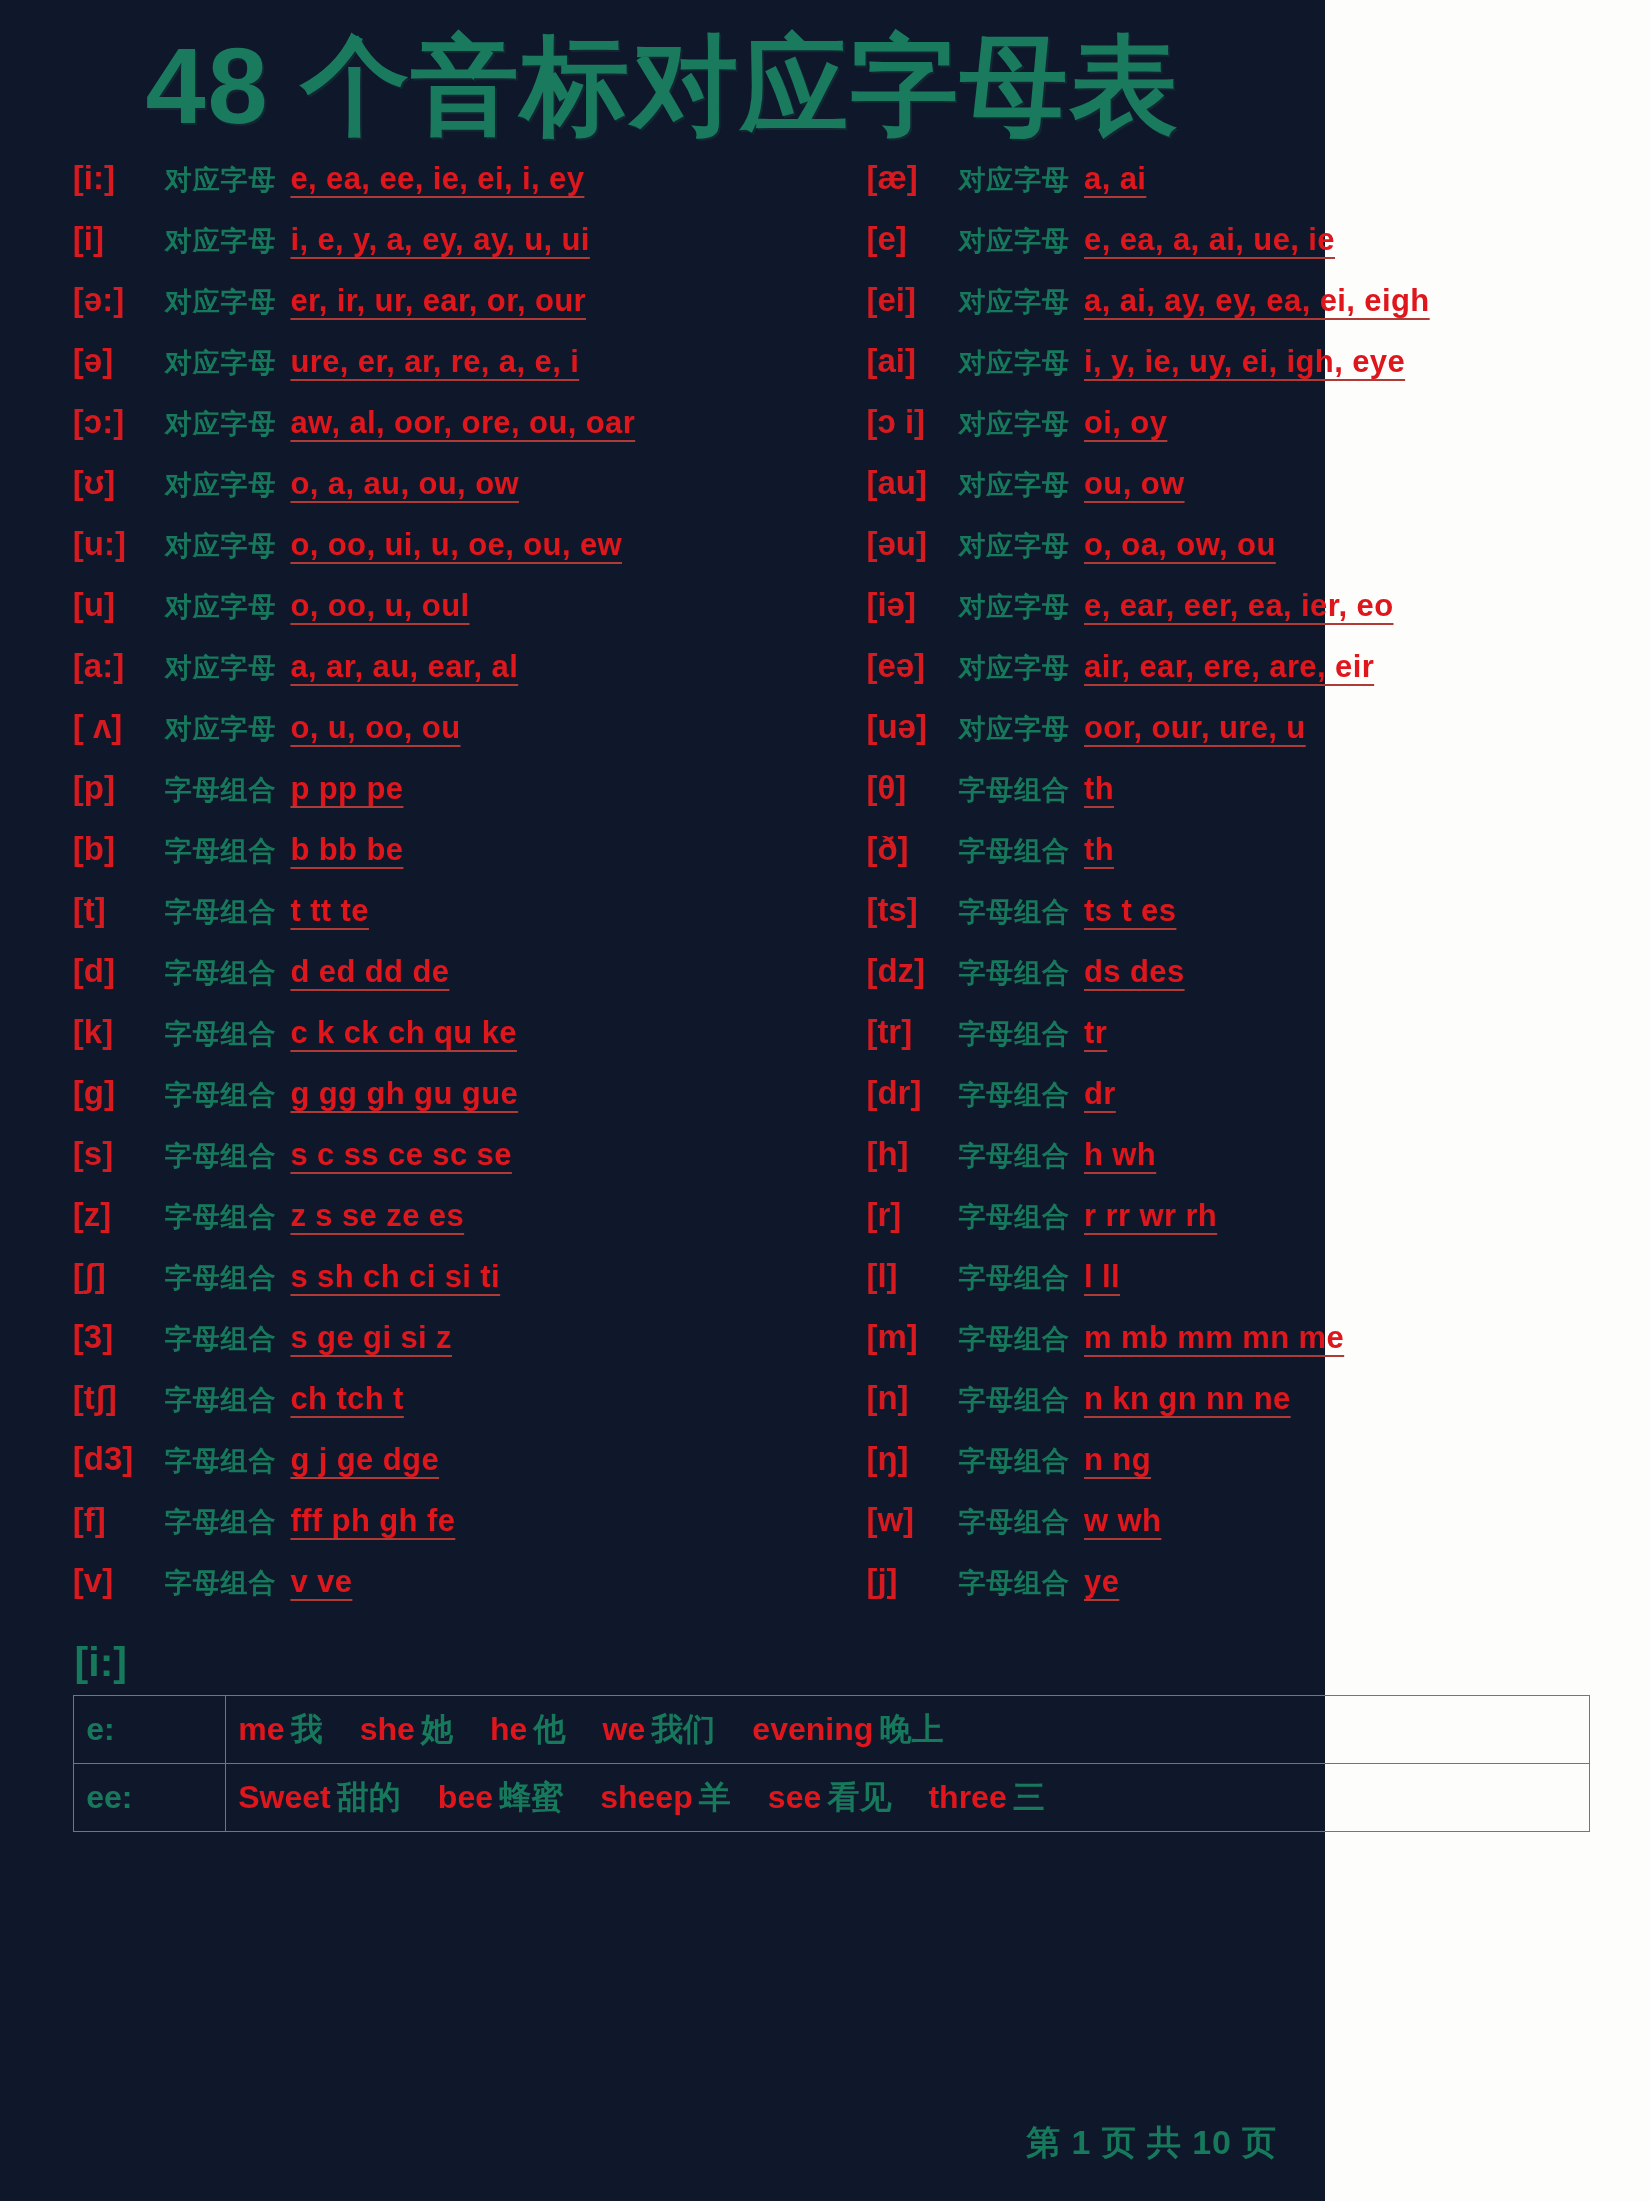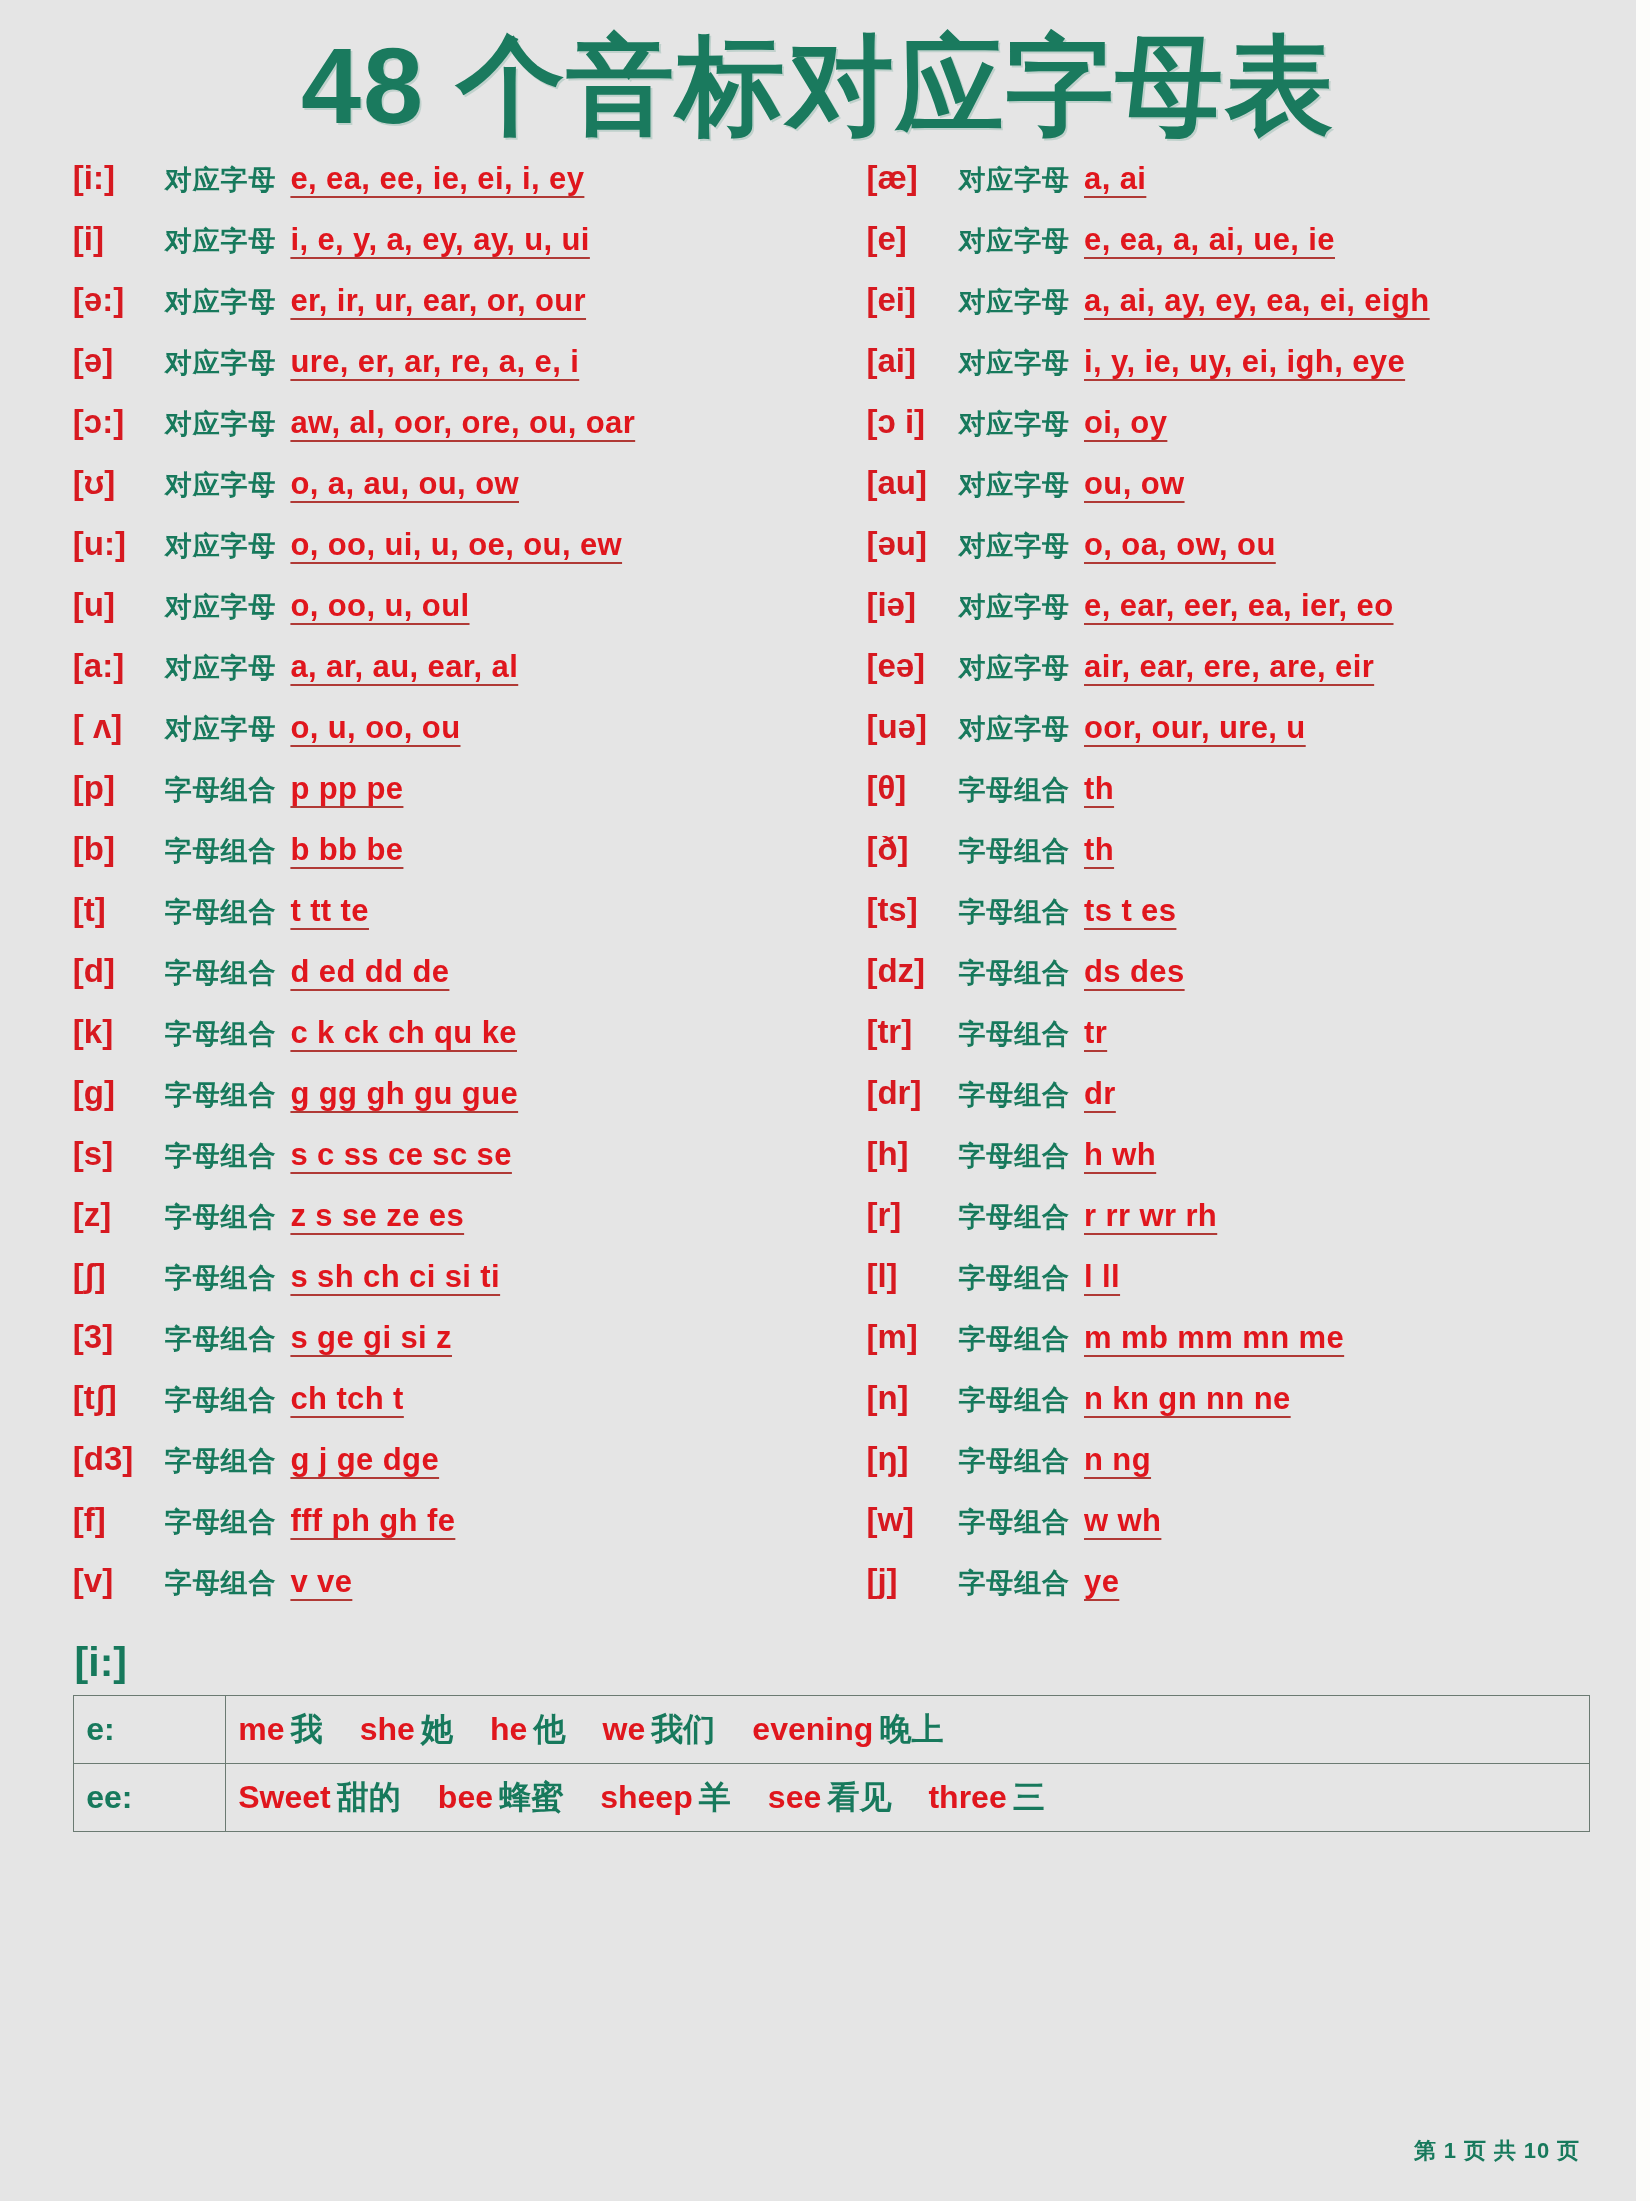--- a/index.html
+++ b/index.html
@@ -7,25 +7,25 @@
   html, body { margin:0; padding:0; }
   body {
     width: 1651px;
     min-height: 2201px;
     background: #fdfdfb;
     font-family: "Liberation Sans", "DejaVu Sans", sans-serif;
     color: #111;
     position: relative;
   }
   .page {
-    width: 1636px;
+    width: 1325px;
     min-height: 2201px;
     padding: 0 64px 0 64px;
     position: relative;
-    background: #e5e5e5;
+    background: #0f172a;
   }
 
   
   .title {
     text-align: center;
     color: #1a7a5e;
     font-weight: bold;
     font-size: 108px;
     letter-spacing: 1.8px;
     line-height: 1.0;
@@ -128,25 +128,25 @@
   .witem .cn {
     color: #17795c;
     font-weight: bold;
     font-size: 32px;
     margin-left: 6.2px;
   }
 
   
   .footer {
     position: absolute;
-    right: 56px;
+    right: 48px;
     bottom: 35px;
     color: #17795c;
     font-weight: bold;
-    font-size: 22px;
+    font-size: 34px;
     letter-spacing: 0.9px;
   }
 </style>
 </head>
 <body>
 
 <div class="page">
 
   <div class="title">48 个音标对应字母表</div>
 

